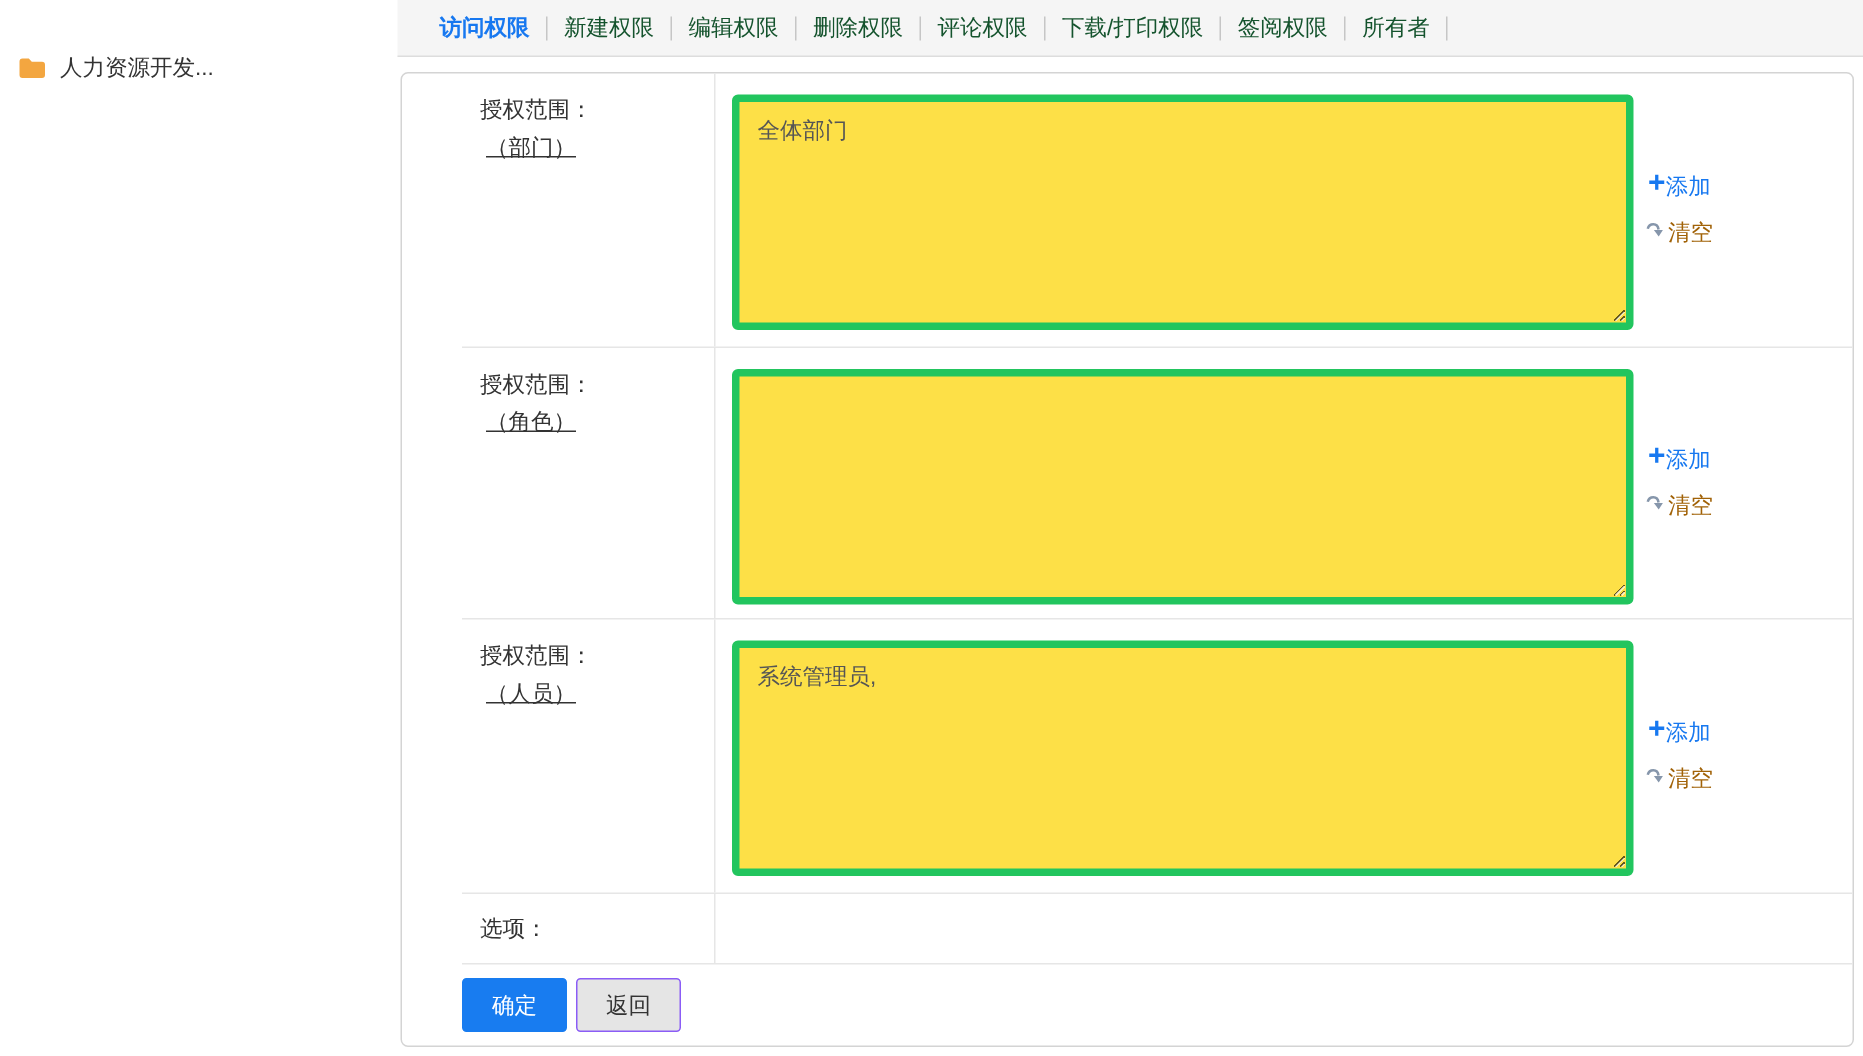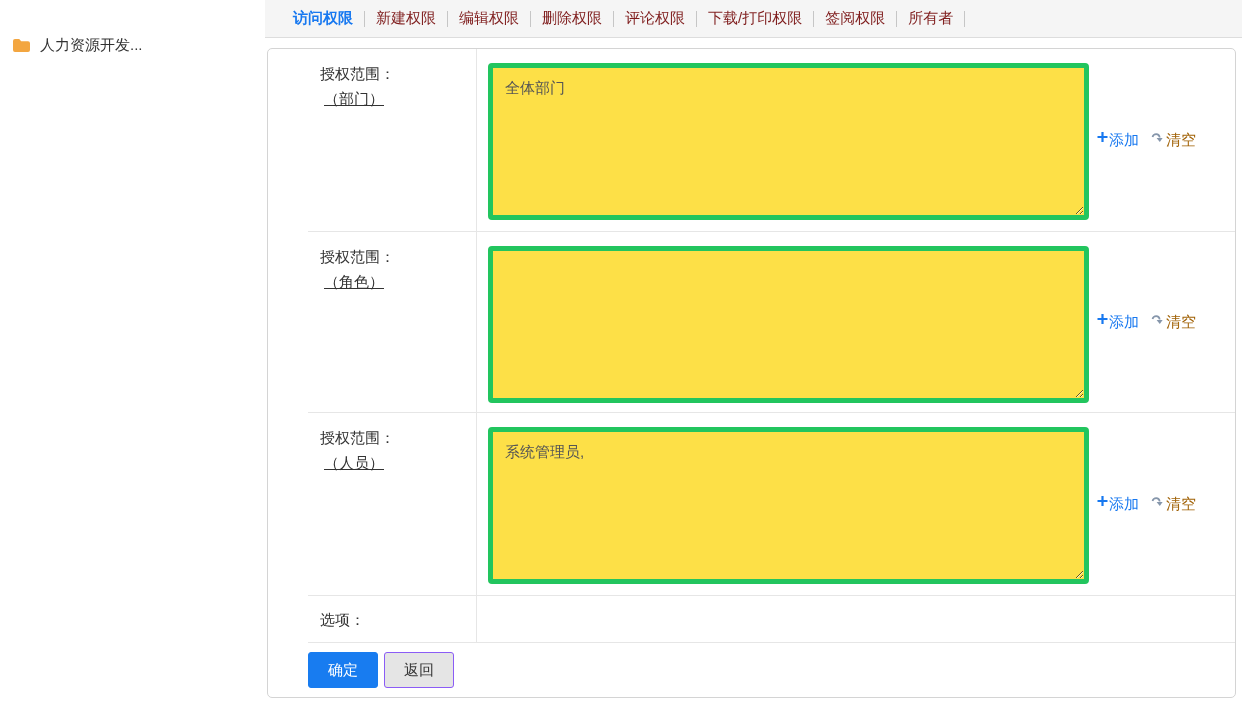--- a/index.html
+++ b/index.html
@@ -13,21 +13,21 @@
   .sidebar { position:absolute; left:0; top:0; width:265px; height:704px; background:#fff; }
   .folder-item { display:flex; align-items:center; gap:9px; padding:24px 0 0 12px; font-size:15px; color:#333; cursor:pointer;margin-top:12px; }
   .folder-item svg { flex:0 0 auto; }
 
   
   .tabbar {
     position:absolute; left:265px; top:0; width:977px; height:38px;
     background:#f5f5f5; border-bottom:1px solid #ddd;
     display:flex; align-items:center; padding-left:28px;
   }
-  .tab { font-size:15px; color:#7f1d1d; padding:0 11px; cursor:pointer; white-space:nowrap; }
+  .tab { font-size:15px; color:#14532d; padding:0 11px; cursor:pointer; white-space:nowrap; }
   .tab.first { padding-left:0; }
   .tab.active { color:#1778f0; font-weight:bold; }
   .tab-sep { width:1px; height:16px; background:#c6c6c6; flex:0 0 auto; }
 
   
   .panel {
     position:absolute; left:267px; top:48px; width:969px; height:650px;
     background:#fff; border:1px solid #d4d4d4; border-radius:5px;
     display:flex; flex-direction:column; overflow:hidden;padding-left:40px;
   }
@@ -48,21 +48,21 @@
 
   textarea.scope {
     position:absolute; left:11px; top:14px; width:601px; height:157px;
     background:#fde047; border:5px solid #22c55e; border-radius:4px;
     padding:9px 12px; font-size:15px; color:#555; line-height:21px;
     font-family:"Liberation Sans", sans-serif; resize:both; outline:none;
   }
 
   .links {
     position:absolute; left:620px; top:50%; transform:translateY(-50%);
-    display:flex; align-items:center; gap:12px; white-space:nowrap;
+    display:flex; align-items:center; gap:12px; white-space:nowrap;flex-direction:column;
   }
   .add-link { color:#1778f0; font-size:15px; cursor:pointer; display:inline-flex; align-items:center; }
   .add-link svg { margin:-6px 1px 0 0; }
   .clear-link { color:#a16207; font-size:15px; cursor:pointer; display:inline-flex; align-items:center; }
   .clear-link svg { margin:-4px 2px 0 0; }
 
   .option-content { display:flex; align-items:center; padding-left:11px; gap:6px; font-size:15px; color:#333; }
   .checkbox {
     width:13px; height:13px; border:1px solid #a7a7a7; background:#f2f2f2;
     border-radius:2px; display:inline-block; cursor:pointer; flex:0 0 auto;

